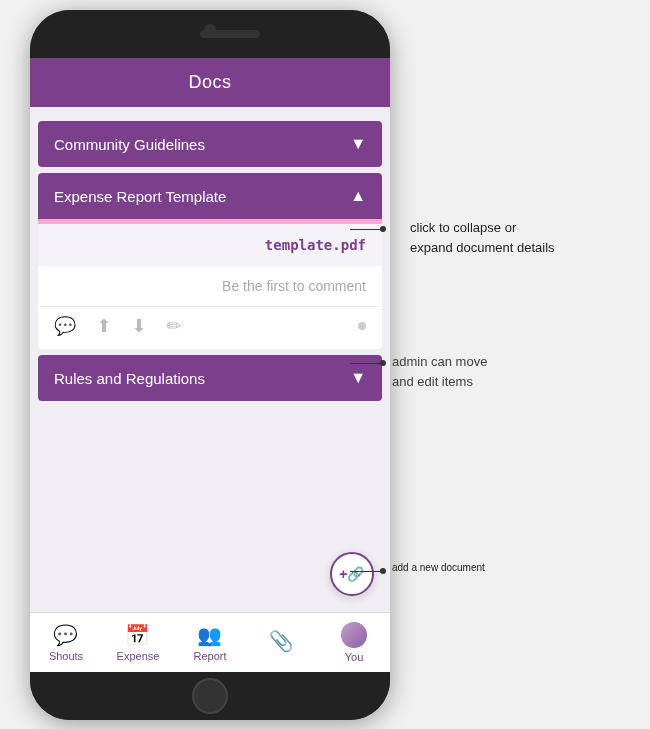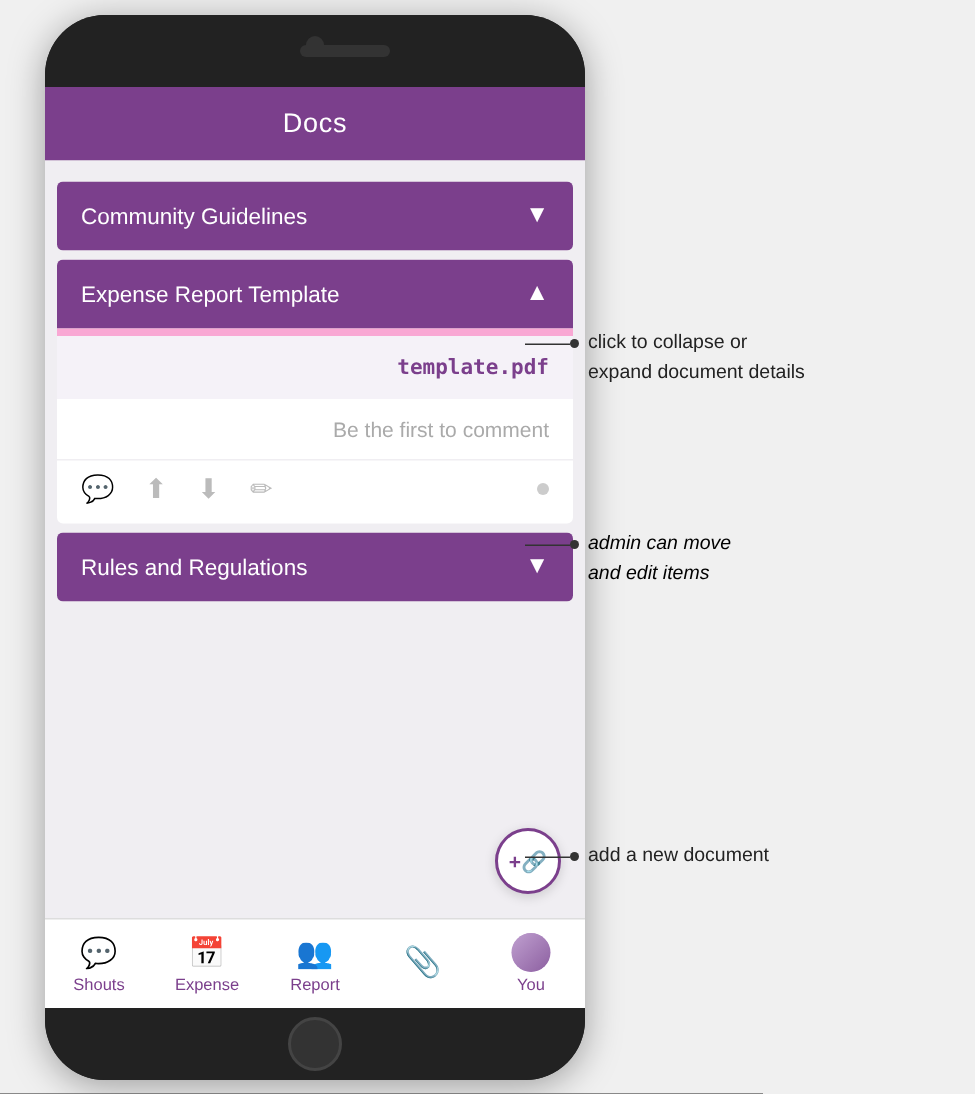--- a/index.html
+++ b/index.html
@@ -336,37 +336,37 @@
         </div>
       </div>
 
     </div>
 
     <div class="phone-bottom-bar">
       <div class="phone-home-button"></div>
     </div>
   </div>
 
-  <div style="position:absolute; left:350px; top:218px; display:flex; align-items:flex-start; gap:6px;">
+  <div style="position:absolute; left:350px; top:218px; display:flex; align-items:flex-start; gap:24px;">
     <div style="display:flex; align-items:center; margin-top:8px;">
       <div style="width:30px; height:1px; background:#333;"></div>
       <div style="width:6px; height:6px; border-radius:50%; background:#333; flex-shrink:0;"></div>
     </div>
     <div style="font-size:13px; color:#222; line-height:1.5;">click to collapse or<br>expand document details</div>
   </div>
 
   <div style="position:absolute; left:350px; top:352px; display:flex; align-items:flex-start; gap:6px;">
     <div style="display:flex; align-items:center; margin-top:8px;">
       <div style="width:30px; height:1px; background:#333;"></div>
       <div style="width:6px; height:6px; border-radius:50%; background:#333; flex-shrink:0;"></div>
     </div>
-    <div style="font-size:13px; color:#000000; line-height:1.5;font-style:italic;">admin can move<br>and edit items</div>
+    <div style="font-size:13px; color:#404040; line-height:1.5;">admin can move<br>and edit items</div>
   </div>
 
   <div style="position:absolute; left:350px; top:560px; display:flex; align-items:flex-start; gap:6px;">
     <div style="display:flex; align-items:center; margin-top:8px;">
       <div style="width:30px; height:1px; background:#333;"></div>
       <div style="width:6px; height:6px; border-radius:50%; background:#333; flex-shrink:0;"></div>
     </div>
-    <div style="font-size:13px; color:#222; line-height:1.5;text-align:right;">add a new document</div>
+    <div style="font-size:10px; color:#222; line-height:1.5;text-align:right;">add a new document</div>
   </div>
 
 </div>
 
 </body></html>

